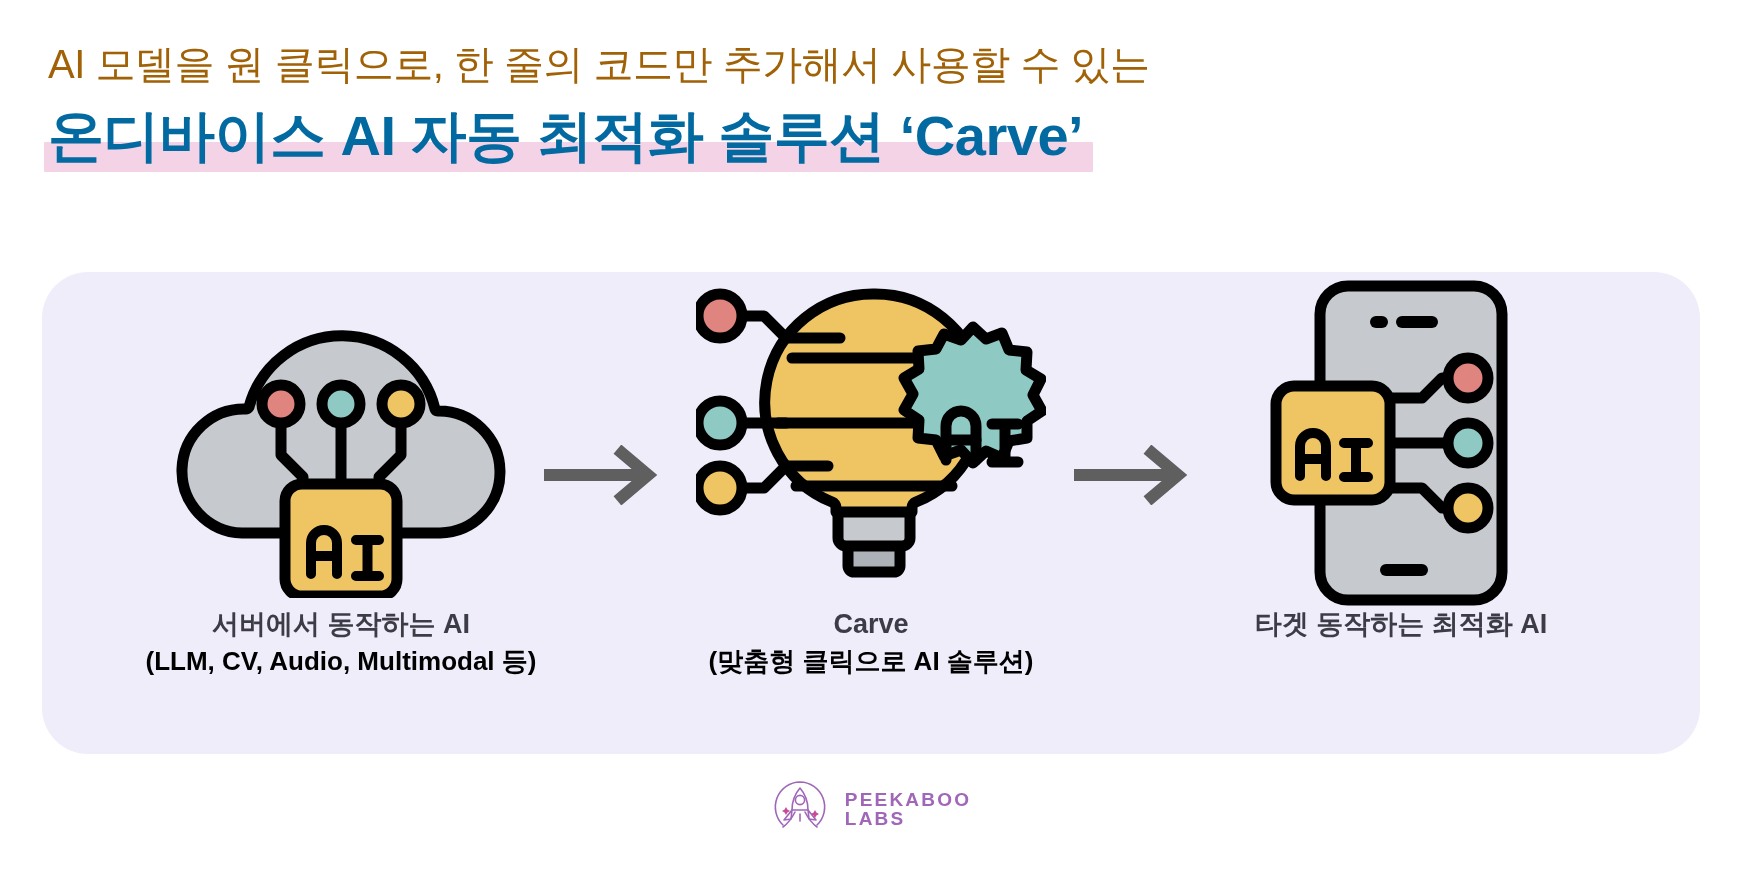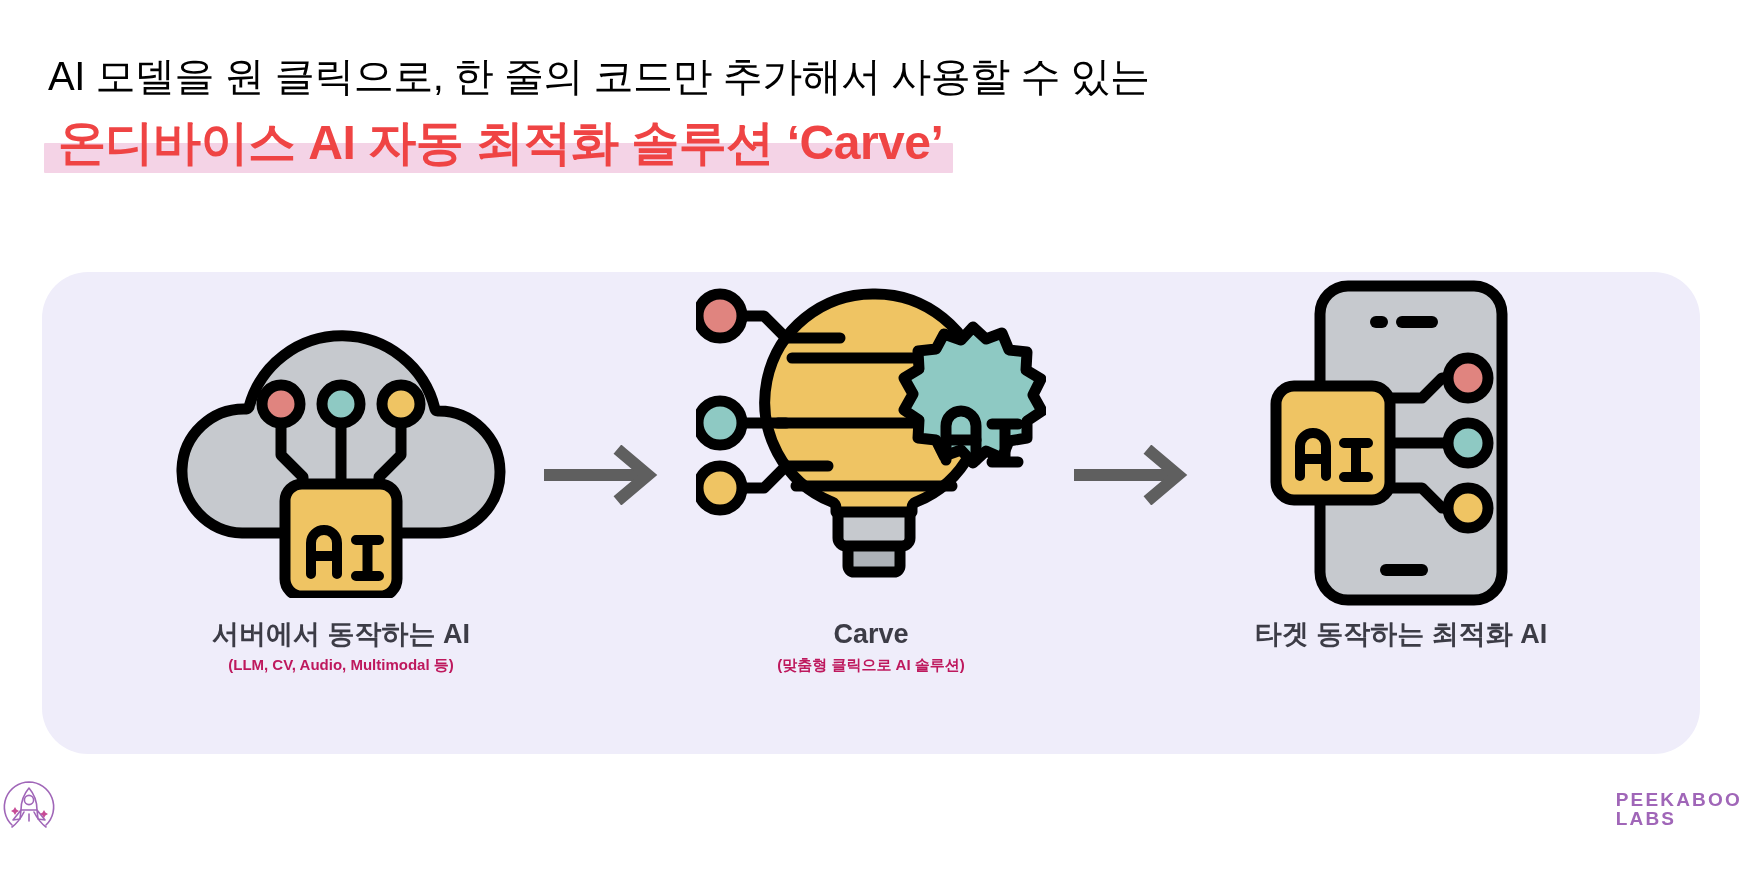--- a/index.html
+++ b/index.html
@@ -21,50 +21,48 @@
   .headline {
     position: absolute;
     left: 48px;
     top: 36px;
     width: 1500px;
   }
   .headline-line1 {
     font-size: 40px;
     font-weight: 400;
     line-height: 1.4;
-    color: #000000;
+    color: #a16207;
     letter-spacing: -0.5px;
     white-space: nowrap;
-    margin-top: 12px;
   }
   .headline-line2-wrap {
     margin-top: 8px;
     display: inline-block;
     position: relative;
   }
   .headline-highlight {
     position: absolute;
     left: -4px;
     right: -10px;
     bottom: 1px;
     height: 30px;
     background: #f4d3e6;
     border-radius: 1px;
     z-index: 0;
   }
   .headline-line2 {
     position: relative;
     z-index: 1;
-    font-size: 48px;
+    font-size: 56px;
     font-weight: 700;
     line-height: 1.3;
-    color: #ef4444;
+    color: #0369a1;
     letter-spacing: -0.5px;
     white-space: nowrap;
-    margin-left: 10px;
   }
 
   
   .panel {
     position: absolute;
     left: 42px;
     top: 272px;
     width: 1658px;
     height: 482px;
     background: #efedfa;
@@ -95,33 +93,32 @@
     box-sizing: border-box;
   }
   .stage-art {
     height: 330px;
     display: flex;
     align-items: center;
     justify-content: center;
   }
   .stage-caption {
     text-align: center;
-    margin-top: 10px;
   }
   .cap-title {
     font-size: 27px;
     font-weight: 700;
     color: #3c3c46;
     line-height: 1.22;
     white-space: nowrap;
   }
   .cap-sub {
-    font-size: 15px;
+    font-size: 26px;
     font-weight: 600;
-    color: #be185d;
+    color: #000000;
     line-height: 1.3;
     margin-top: 4px;
     white-space: nowrap;
   }
 
   .arrow {
     width: 150px;
     display: flex;
     align-items: center;
     justify-content: center;
@@ -129,21 +126,21 @@
   }
 
   
   .footer-logo {
     position: absolute;
     left: 0;
     right: 0;
     top: 778px;
     display: flex;
     align-items: center;
-    justify-content: space-between;
+    justify-content: center;
     gap: 16px;
   }
   .logo-text {
     display: flex;
     flex-direction: column;
     line-height: 1.02;
   }
   .logo-text .l1,
   .logo-text .l2 {
     font-size: 19px;

